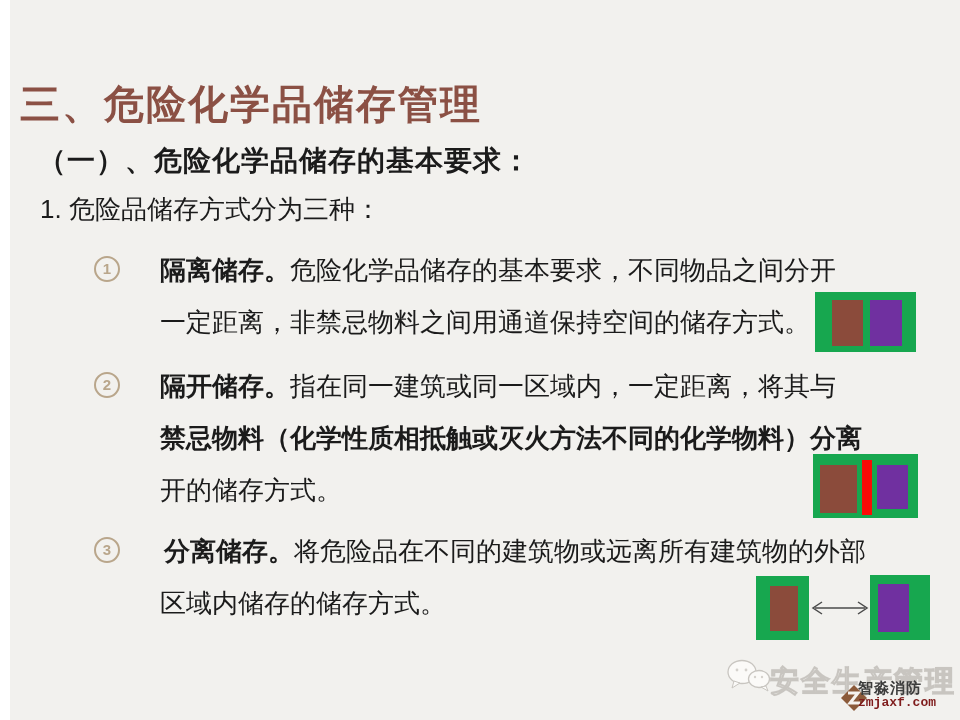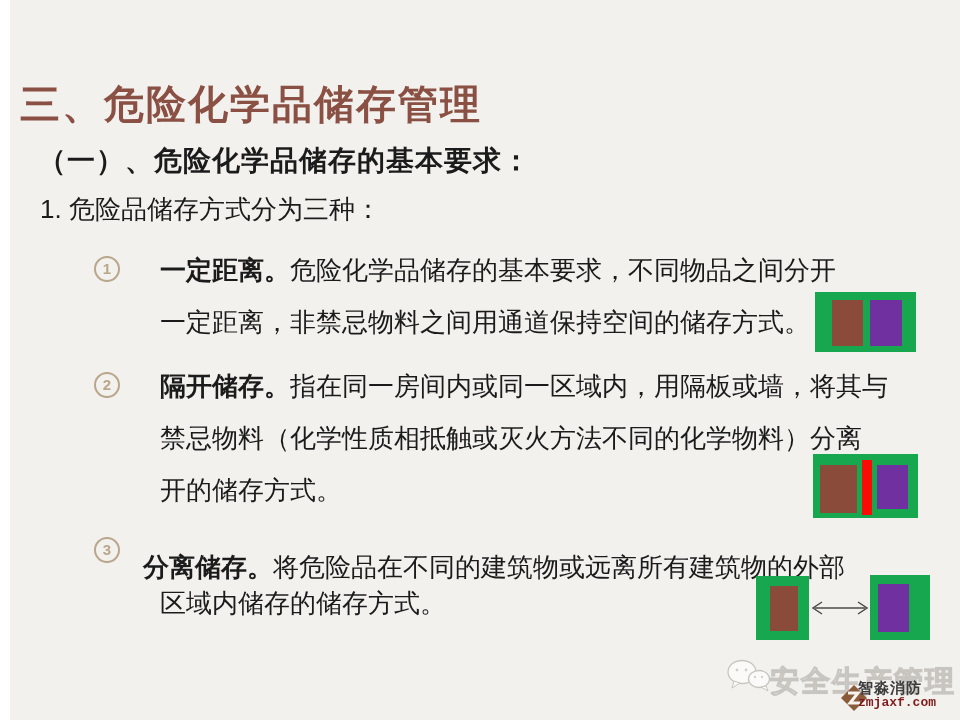--- a/index.html
+++ b/index.html
@@ -43,33 +43,33 @@
 <body>
 
 <div class="canvas"></div>
 
 <h1 class="abs title">三、危险化学品储存管理</h1>
 <h2 class="abs subtitle">（一）、危险化学品储存的基本要求：</h2>
 <div class="abs intro">1. 危险品储存方式分为三种：</div>
 
 <div class="abs marker" style="top:256px;">1</div>
 <div class="abs item-line" style="left:160px;top:254px;">
-  <span class="term">一定距离。</span><span>危险化学品储存的基本要求，不同物品之间分开</span>
+  <span class="term">隔离储存。</span><span>危险化学品储存的基本要求，不同物品之间分开</span>
 </div>
 <div class="abs item-line" style="left:160px;top:306px;">一定距离，非禁忌物料之间用通道保持空间的储存方式。</div>
 
 <div class="abs marker" style="top:372px;">2</div>
 <div class="abs item-line" style="left:160px;top:370px;">
-  <span class="term">隔开储存。</span><span>指在同一房间内或同一区域内，用隔板或墙，将其与</span>
+  <span class="term">隔开储存。</span><span>指在同一建筑或同一区域内，一定距离，将其与</span>
 </div>
-<div class="abs item-line" style="left:160px;top:422px;">禁忌物料（化学性质相抵触或灭火方法不同的化学物料）分离</div>
+<div class="abs item-line" style="left:160px;top:422px;font-weight:bold;">禁忌物料（化学性质相抵触或灭火方法不同的化学物料）分离</div>
 <div class="abs item-line" style="left:160px;top:474px;">开的储存方式。</div>
 
 <div class="abs marker" style="top:537px;">3</div>
-<div class="abs item-line" style="left:143px;top:535px;margin-top:16px;">
+<div class="abs item-line" style="left:164px;top:535px;">
   <span class="term">分离储存。</span><span>将危险品在不同的建筑物或远离所有建筑物的外部</span>
 </div>
 <div class="abs item-line" style="left:160px;top:587px;">区域内储存的储存方式。</div>
 
 <div class="diag" style="left:815px;top:292px;width:101px;height:60px;">
   <div class="box brown" style="left:17px;top:8px;width:31px;height:46px;"></div>
   <div class="box purple" style="left:55px;top:8px;width:32px;height:46px;"></div>
 </div>
 
 <div class="diag" style="left:813px;top:454px;width:105px;height:64px;">

